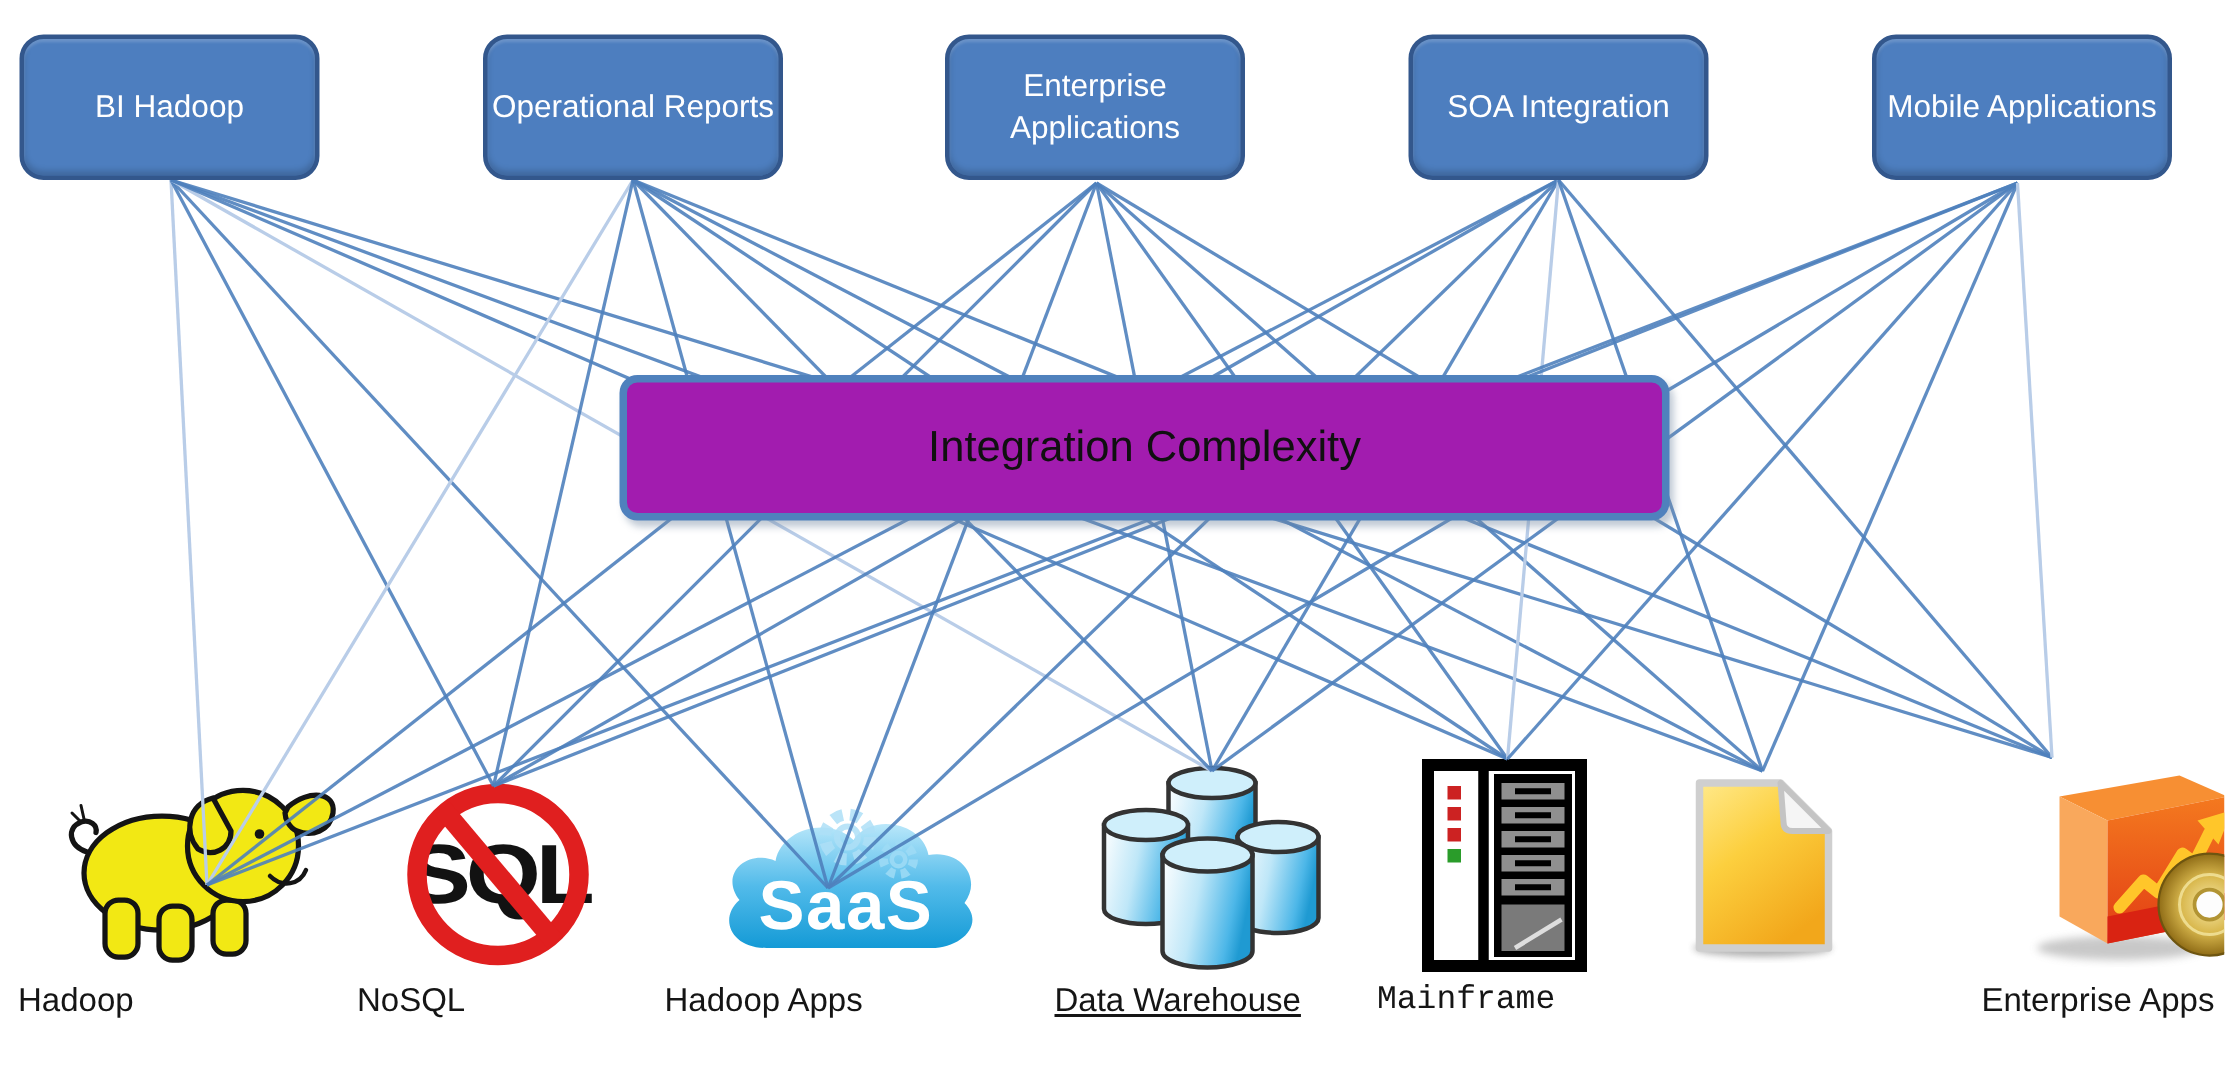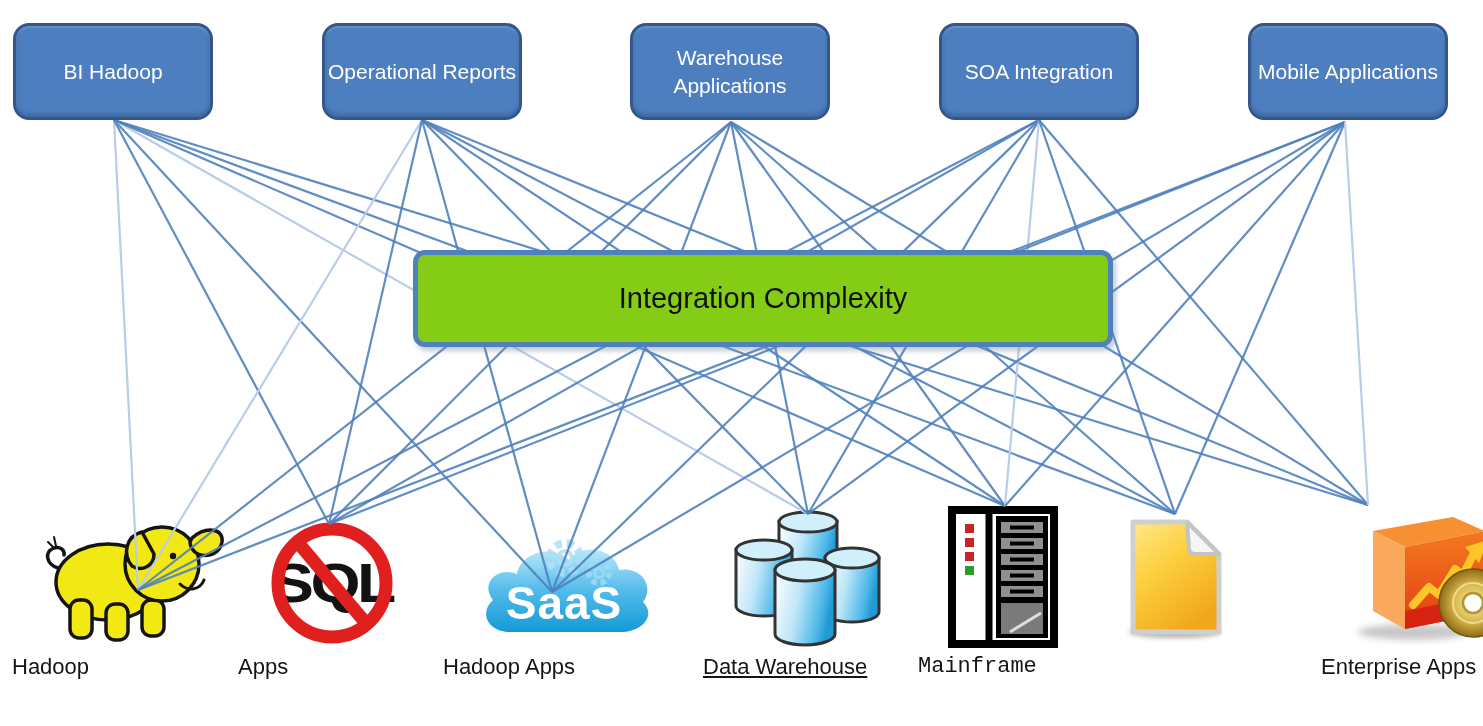--- a/index.html
+++ b/index.html
@@ -15,21 +15,21 @@
     border-radius:16px;color:var(--box-text,#fff);
     display:flex;align-items:center;justify-content:center;text-align:center;
     font-size:21px;line-height:1.3;z-index:10;
     box-shadow:inset 0 -3px 4px rgba(0,0,0,.18), inset 0 2px 2px rgba(255,255,255,.18);
   }
   .tb0{left:13px;top:23px;} .tb1{left:322px;top:23px;} .tb2{left:630px;top:23px;}
   .tb3{left:939px;top:23px;} .tb4{left:1248px;top:23px;}
   
   .center-box{
     position:absolute;box-sizing:border-box;left:413px;top:250px;width:700px;height:97px;
-    background:#84cc16;border:5px solid var(--center-border,#4f81bd);border-radius:12px;
+    background:#a21caf;border:5px solid var(--center-border,#4f81bd);border-radius:12px;
     display:flex;align-items:center;justify-content:center;
     font-size:29px;color:#101010;z-index:10;
     box-shadow:3px 4px 5px rgba(120,140,165,.45);
   }
   
   #lines-svg{position:absolute;left:0;top:0;z-index:5;pointer-events:none;}
   .conn{stroke:var(--line-color,#4f81bd);stroke-width:2.2;opacity:.9;}
   .conn.light{stroke:var(--line-light,#b9cde8);opacity:1;}
   
   .item{position:absolute;z-index:1;}
@@ -76,21 +76,21 @@
   </div>
 
   <div class="item it1">
     <svg width="130" height="130" viewBox="0 0 130 130">
       <circle cx="64" cy="63" r="55" fill="#ffffff"></circle>
       <text x="64" y="82" text-anchor="middle" font-size="56" font-weight="bold" letter-spacing="-3" fill="#121212" textLength="122" lengthAdjust="spacingAndGlyphs">SQL</text>
       <circle cx="64" cy="63" r="54" fill="none" stroke="#e01f1f" stroke-width="13"></circle>
       <line x1="27" y1="19" x2="102" y2="108" stroke="#e01f1f" stroke-width="13"></line>
     </svg>
     <div class="item-label">
-      <span>Apps</span>
+      <span>NoSQL</span>
     </div>
   </div>
 
   <div class="item it2">
     <svg width="185" height="112" viewBox="0 0 185 112">
       <defs>
         <linearGradient id="cloudGrad" x1="0" y1="0" x2="0" y2="1">
           <stop offset="0%" stop-color="#b9e7fa"></stop>
           <stop offset="50%" stop-color="#52bbea"></stop>
           <stop offset="100%" stop-color="#149ad6"></stop>
@@ -259,21 +259,21 @@
       <line x1="1345" y1="122" x2="1368" y2="505" class="conn light"></line>
     </svg>
 
   <div class="top-box tb0">
     <span>BI Hadoop</span>
   </div>
   <div class="top-box tb1">
     <span>Operational Reports</span>
   </div>
   <div class="top-box tb2">
-    <span>Warehouse Applications</span>
+    <span>Enterprise Applications</span>
   </div>
   <div class="top-box tb3">
     <span>SOA Integration</span>
   </div>
   <div class="top-box tb4">
     <span>Mobile Applications</span>
   </div>
 
   <div class="center-box">
     <span>Integration Complexity</span>

